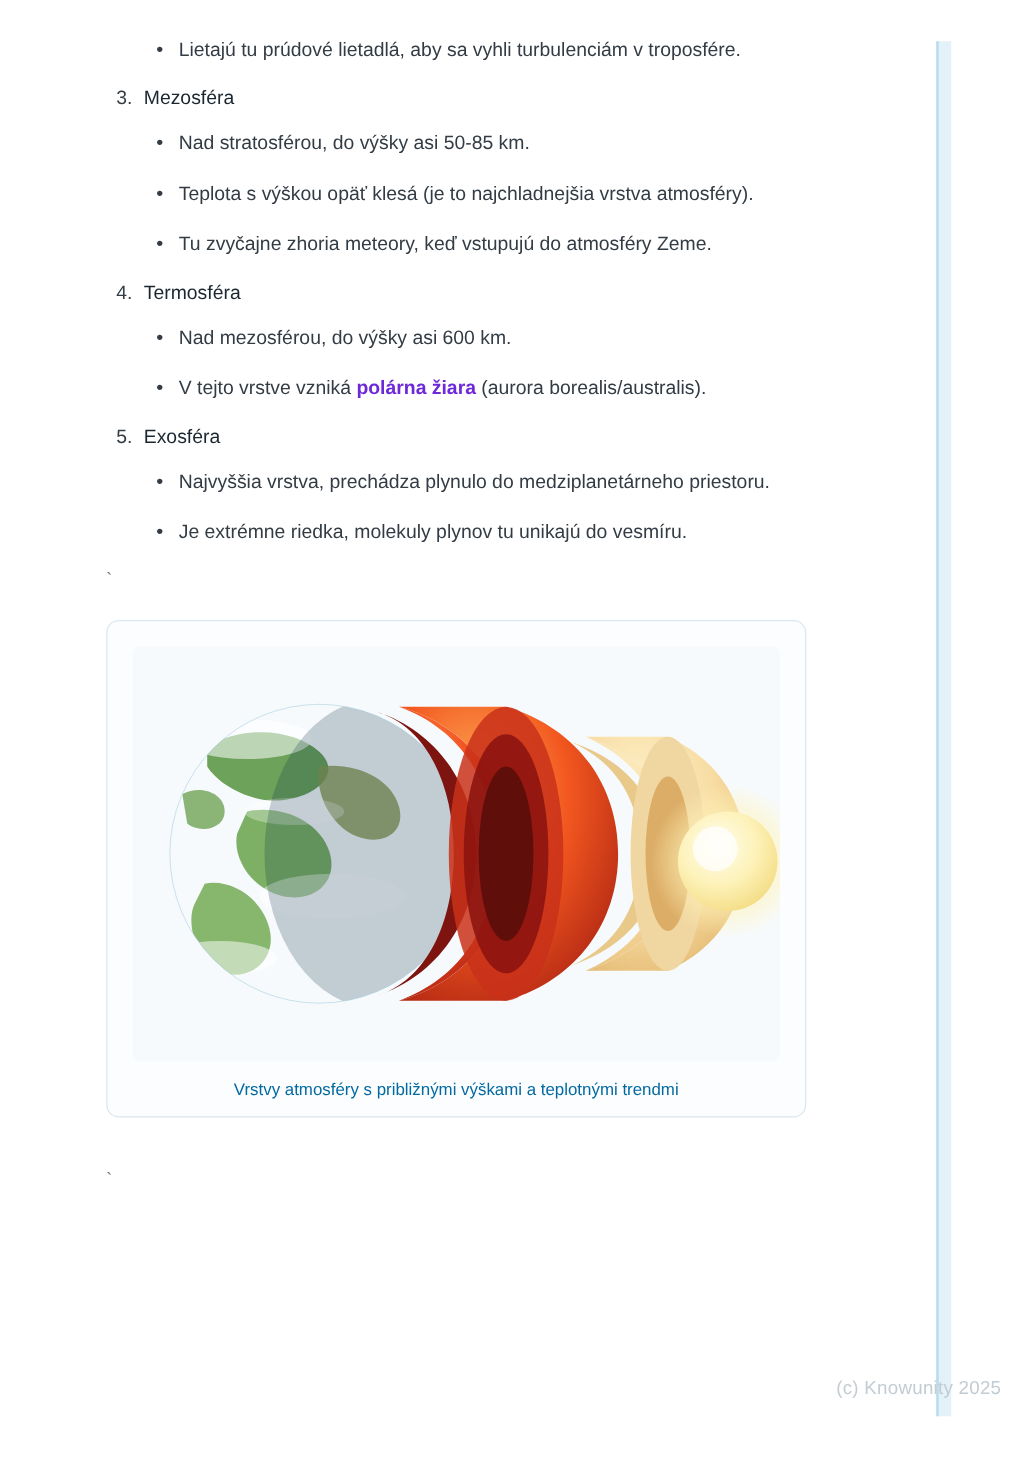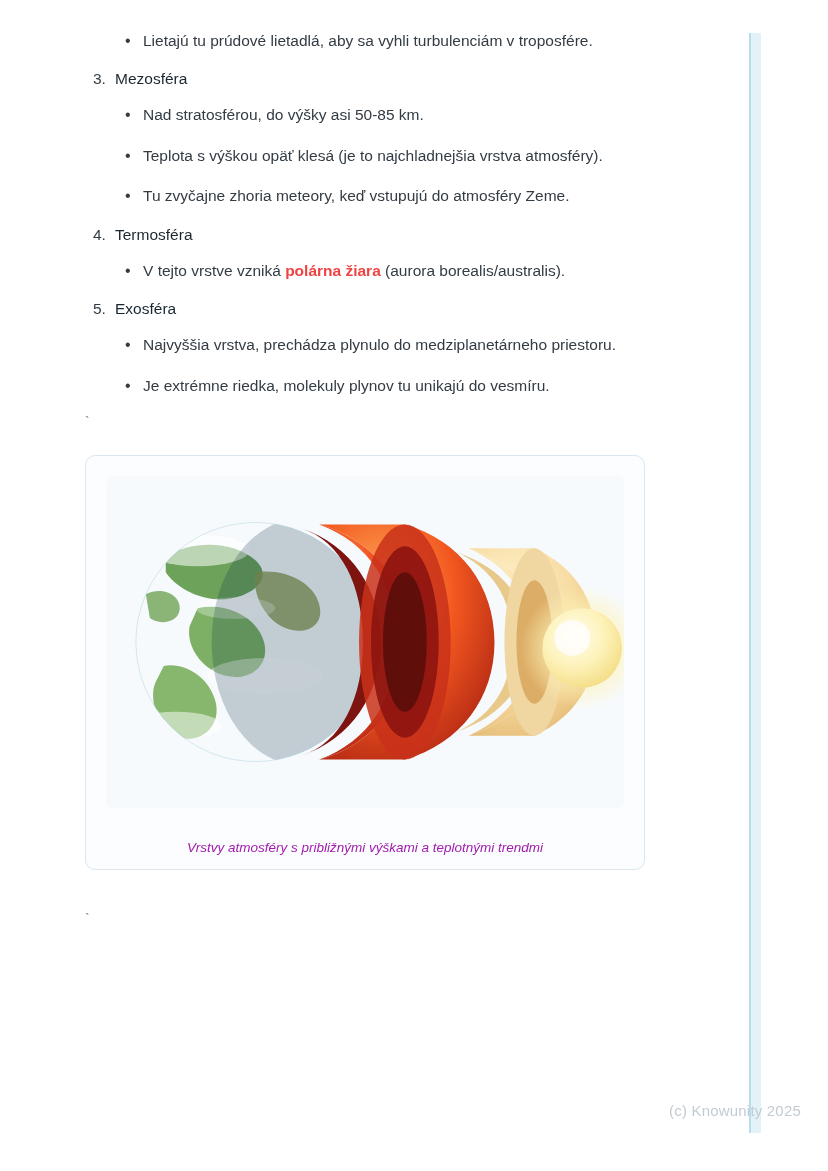--- a/index.html
+++ b/index.html
@@ -114,46 +114,45 @@
     box-sizing: border-box;
   }
   .figure-inner {
     background: #f7fafc;
     border-radius: 6px;
     height: 332px;
     position: relative;
     overflow: hidden;
   }
   .figure-caption {
-    margin-top: 32px;
+    margin-top: 15px;
     text-align: center;
-    font-style: italic;
     font-size: 13.5px;
-    color: #a21caf;
+    color: #0369a1;
   }
 
   
   .earth-svg {
     position: absolute;
     left: 0;
     top: 0;
     width: 100%;
     height: 100%;
   }
 
   .footer-credit {
     position: absolute;
     left: 669px;
     top: 1102px;
     font-size: 15px;
     color: #c3ccd2;
     letter-spacing: 0.2px;
   }
 
-  .strong-inline { font-weight: bold; color: #ef4444; }
+  .strong-inline { font-weight: bold; color: #6d28d9; }
 </style>
 </head>
 <body>
 
 <div class="page">
 
   <div class="right-band"></div>
   <div class="right-band-edge"></div>
 
   <div class="content">
@@ -175,20 +174,21 @@
         <li>Tu zvyčajne zhoria meteory, keď vstupujú do atmosféry Zeme.</li>
       </ul>
     </div>
 
     <div class="heading-row">
       <span class="heading-num">4.</span>
       <span class="heading-text">Termosféra</span>
     </div>
     <div class="bullet-block">
       <ul class="bullets">
+        <li>Nad mezosférou, do výšky asi 600 km.</li>
         <li><span>V tejto vrstve vzniká </span><span class="strong-inline">polárna žiara</span><span> (aurora borealis/australis).</span></li>
       </ul>
     </div>
 
     <div class="heading-row">
       <span class="heading-num">5.</span>
       <span class="heading-text">Exosféra</span>
     </div>
     <div class="bullet-block">
       <ul class="bullets">

